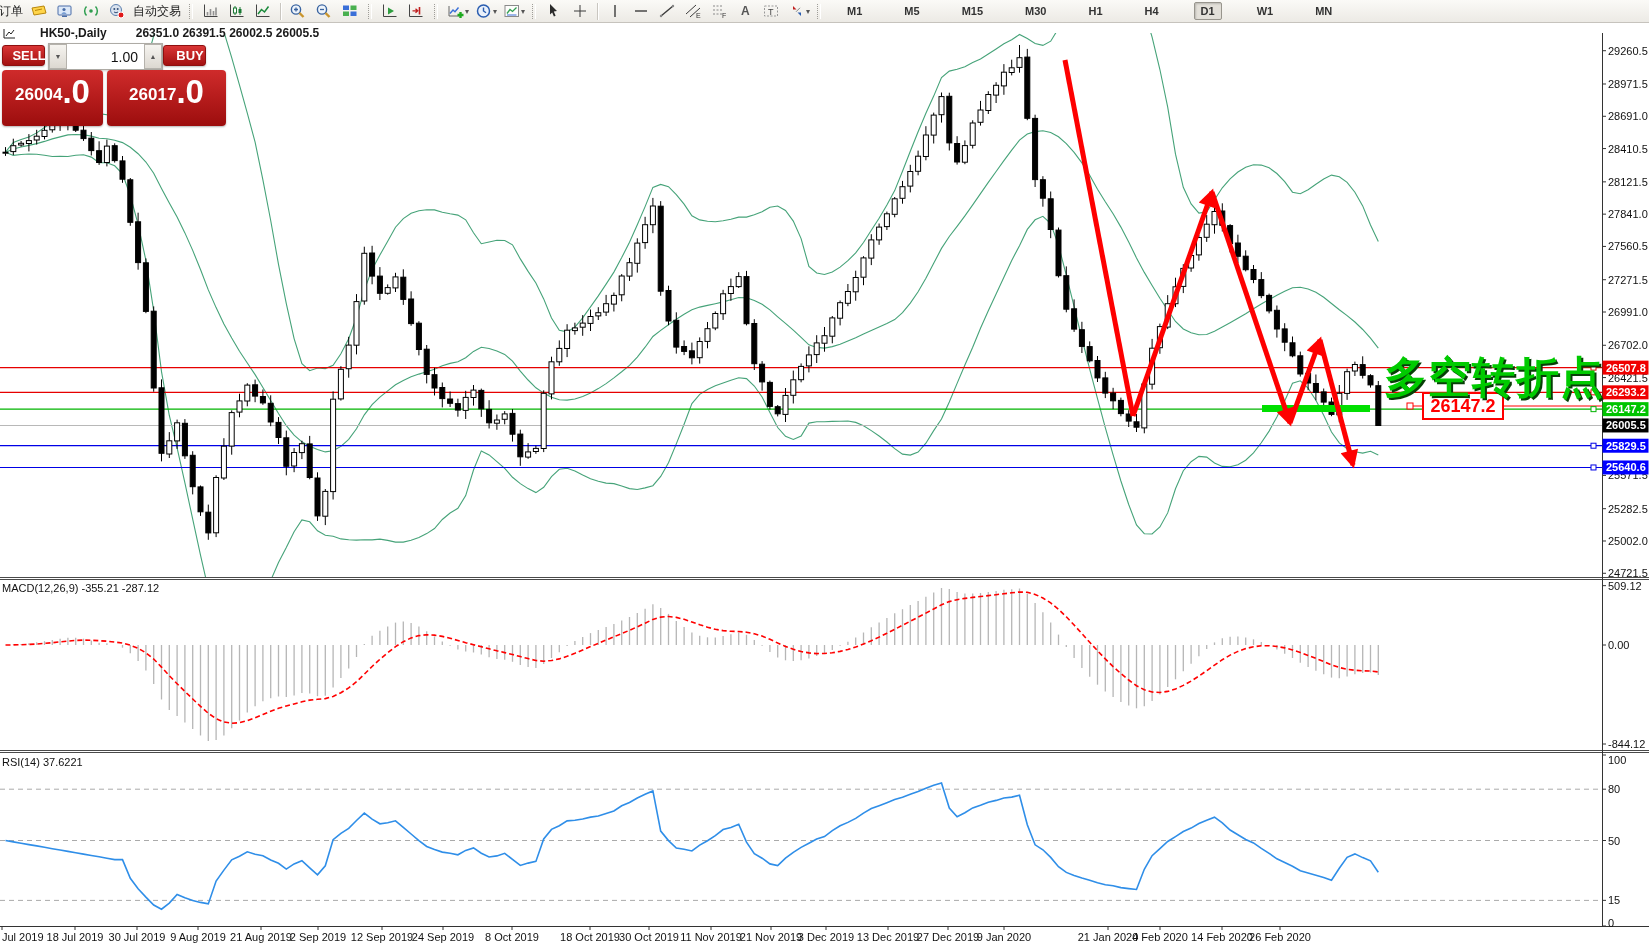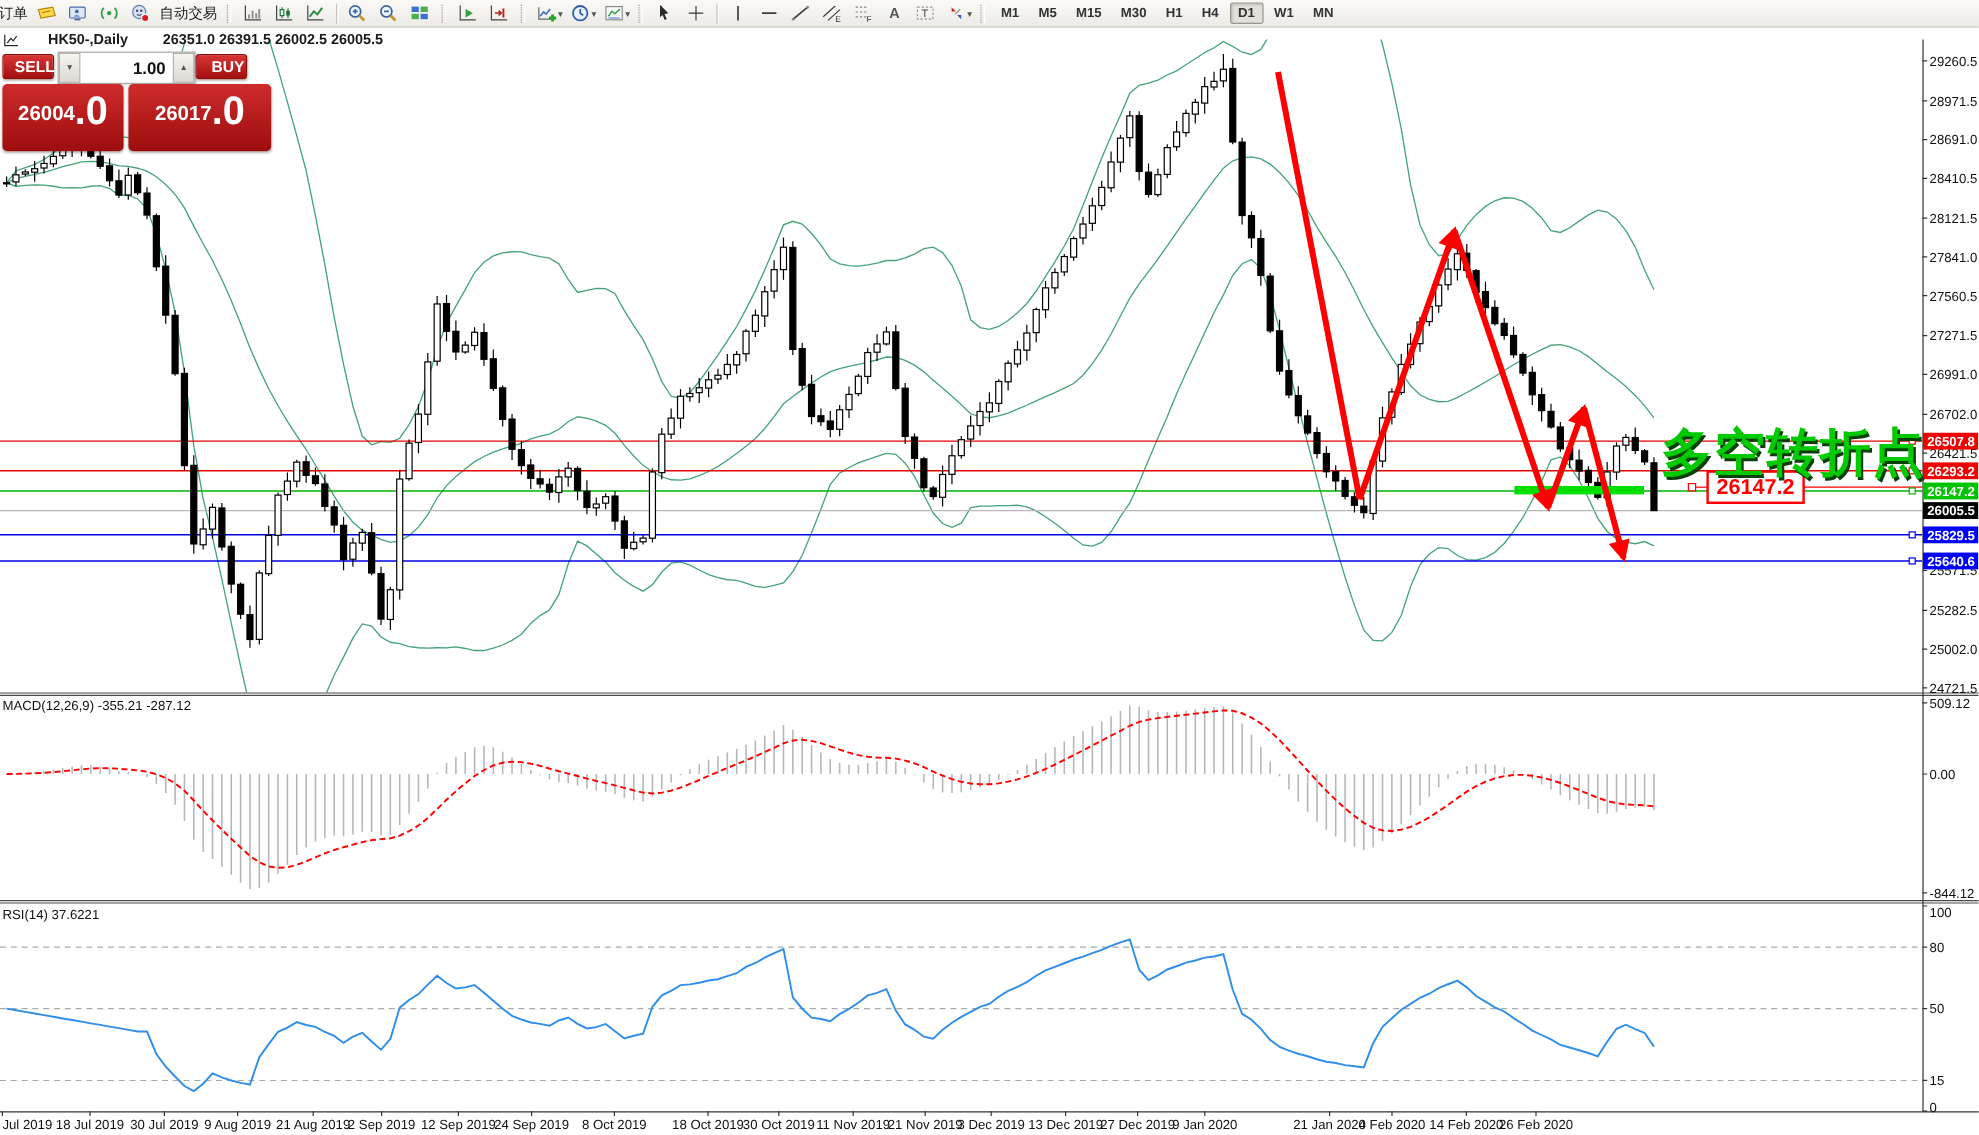--- a/index.html
+++ b/index.html
@@ -10,39 +10,39 @@
     background:linear-gradient(#fbfaf7,#eceae5);border-bottom:1px solid #c6c3bd;
     display:flex;align-items:center;font-size:11px;color:#222;white-space:nowrap;overflow:hidden;}
   .tblabel{margin:0 3px;font-size:12px;}
   .tbclip{overflow:hidden;display:inline-block;}
   .tbicon{width:24px;height:20px;display:inline-flex;align-items:center;justify-content:center;
     border:1px solid transparent;border-radius:2px;flex:0 0 auto;}
   .tbicon svg{display:block;}
   .caret{font-size:8px;color:#555;margin:0 2px 0 -4px;}
   .grip{width:2px;height:15px;border-left:1px dotted #9f9d98;border-right:1px solid #fff;margin:0 5px;flex:0 0 auto;}
   .sep{width:1px;height:17px;background:#c9c6c0;box-shadow:1px 0 0 #fff;margin:0 4px;flex:0 0 auto;}
-  .tf{padding:2px 6px;margin:0 1px;font-weight:bold;color:#333;border:1px solid transparent;border-radius:2px;}
+  .tf{padding:2px 6px;margin:0 14px;font-weight:bold;color:#333;border:1px solid transparent;border-radius:2px;}
   .tf.pressed{border:1px solid #98958d;background:#e3e0d9;box-shadow:inset 1px 1px 2px rgba(0,0,0,.18);}
   
   #titleRow{position:absolute;left:3px;top:26px;z-index:4;display:flex;align-items:center;
     font-size:12px;font-weight:bold;color:#1a1a1a;gap:20px;}
   #titleRow .ohlc{margin-left:9px;}
   
   #oneClick{position:absolute;left:2px;top:42px;width:204px;height:66px;z-index:5;}
   .ocBtn{position:absolute;height:21px;border:1px solid #8e0f0f;border-radius:3px;color:#fff;
     font-weight:bold;font-size:13px;background:linear-gradient(#d93535,#a31010);
     display:flex;align-items:center;justify-content:center;box-shadow:0 1px 2px rgba(0,0,0,.25);padding-left:17px;}
   #ocSell{left:0;top:3px;width:43px;}
   #ocBuy{left:161px;top:3px;width:43px;}
   #ocVol{position:absolute;left:46px;top:1px;width:113px;height:25px;background:#fff;
     border:1px solid #aeaba5;display:flex;align-items:stretch;box-shadow:0 1px 2px rgba(0,0,0,.2);}
   .ocStep{width:16px;background:linear-gradient(#f6f4f0,#dcd8d1);border:1px solid #b5b2ac;
     font-size:7px;color:#555;display:flex;align-items:center;justify-content:center;}
   #ocVolVal{flex:1;display:flex;align-items:center;justify-content:flex-end;padding-right:6px;
-    font-size:14px;font-weight:bold;color:#111;}
+    font-size:14px;font-weight:normal;color:#111;}
   .ocPrice{position:absolute;top:28px;height:38px;border-radius:4px;background:linear-gradient(#cf2b2b,#9c0d0d);
     color:#fff;display:flex;align-items:flex-end;justify-content:center;padding-bottom:18px;
     box-shadow:0 1px 2px rgba(0,0,0,.3);}
   #ocPriceSell{left:0;width:101px;}
   #ocPriceBuy{left:105px;width:119px;}
   .ocPrice .pSmall{font-size:17px;font-weight:bold;line-height:26px;}
   .ocPrice .pBig{font-size:33px;font-weight:bold;line-height:33px;}
   
   #turnPoint{position:absolute;left:1384px;top:349px;z-index:4;font-size:43px;font-weight:bold;
     color:#00cb00;text-shadow:2px 2px 0 #073f07;letter-spacing:1px;white-space:nowrap;}

